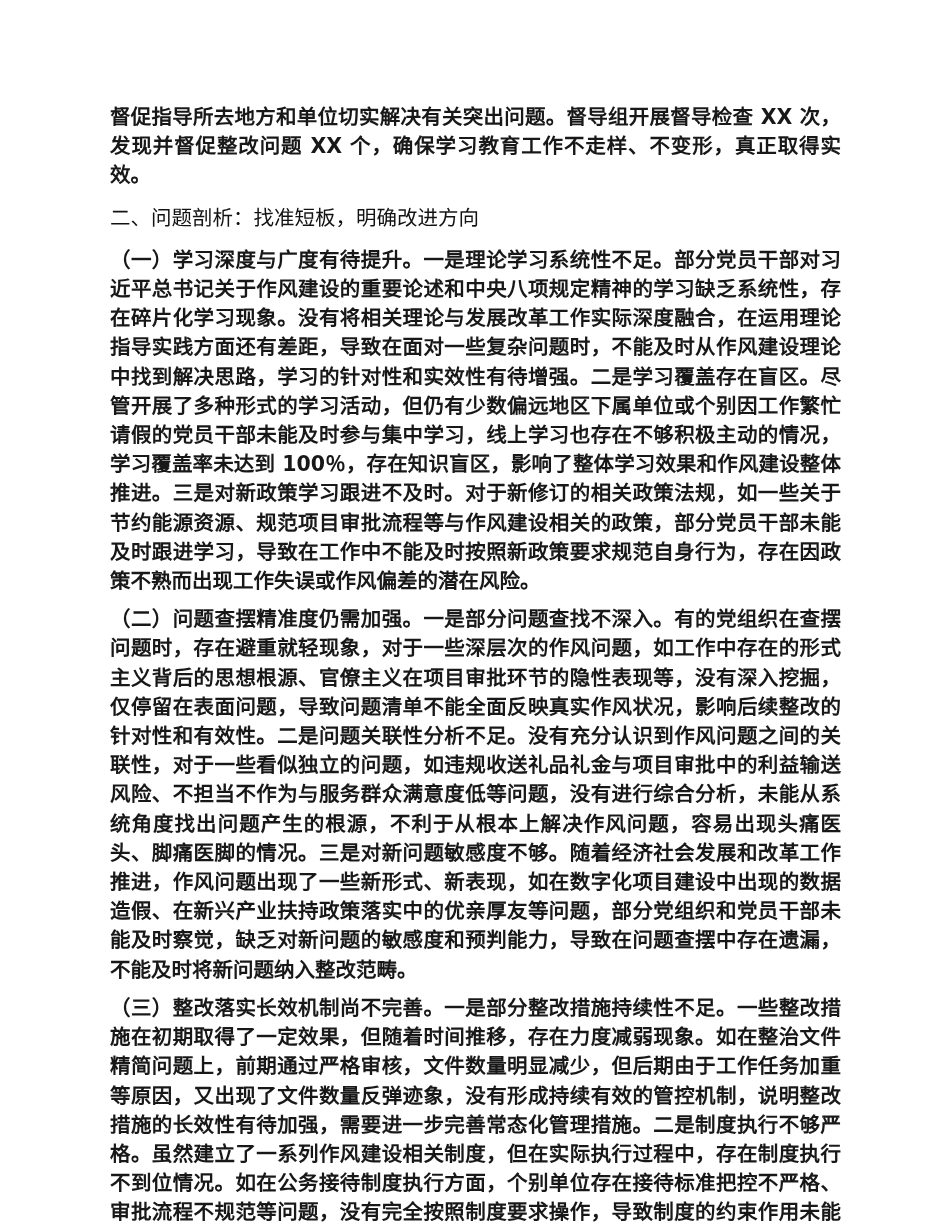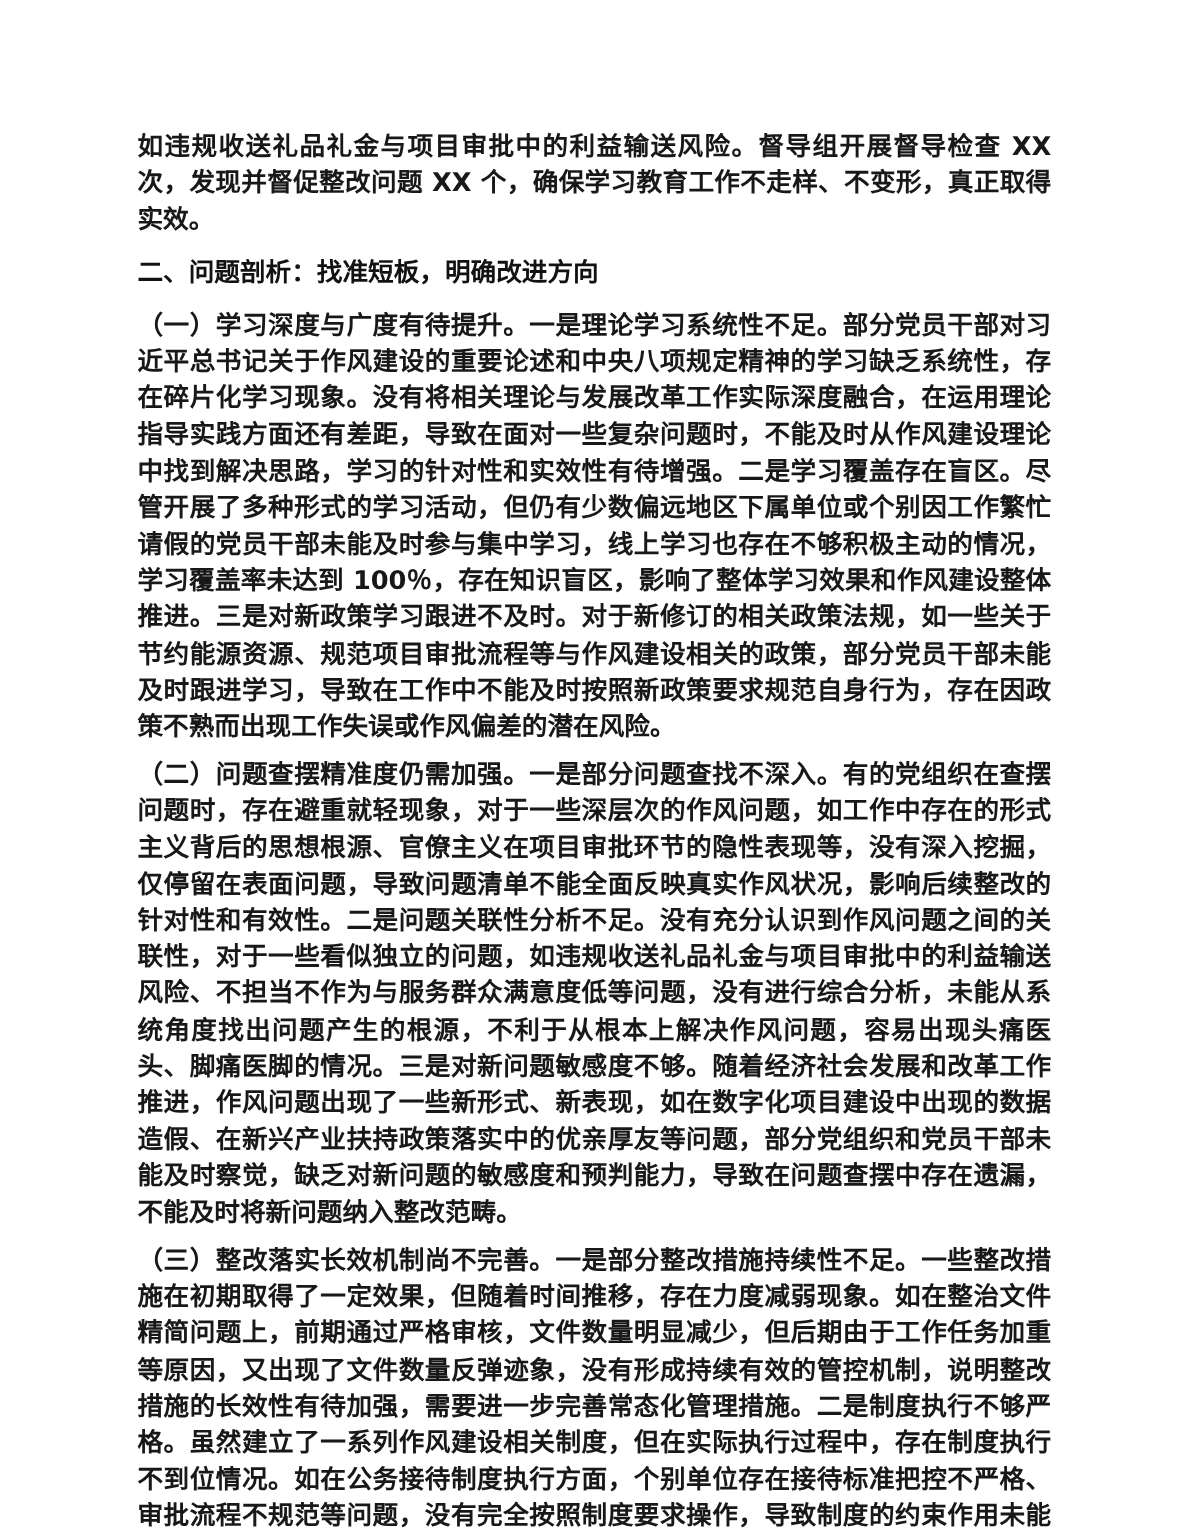--- a/index.html
+++ b/index.html
@@ -38,34 +38,34 @@
     word-break: break-all;
     -webkit-font-smoothing: antialiased;
   }
   .para:last-child {
     margin-bottom: 0;
   }
   .heading {
     margin: 0 0 9px 0;
     font-size: 20.5px;
     line-height: 29.2px;
-    font-weight: 700;
+    font-weight: 400;
     color: #121212;
     text-align: left;
     letter-spacing: 0px;
   }
   .spacer-sm { height: 4px; }
 </style>
 </head>
 <body>
 
 <div class="page">
   <div class="doc-body">
 
-    <p class="para">如违规收送礼品礼金与项目审批中的利益输送风险。督导组开展督导检查 XX 次，发现并督促整改问题 XX 个，确保学习教育工作不走样、不变形，真正取得实效。</p>
+    <p class="para">督促指导所去地方和单位切实解决有关突出问题。督导组开展督导检查 XX 次，发现并督促整改问题 XX 个，确保学习教育工作不走样、不变形，真正取得实效。</p>
 
     <div class="spacer-sm"></div>
 
     <h2 class="heading">二、问题剖析：找准短板，明确改进方向</h2>
 
     <div class="spacer-sm"></div>
 
 
     <p class="para">（一）学习深度与广度有待提升。一是理论学习系统性不足。部分党员干部对习近平总书记关于作风建设的重要论述和中央八项规定精神的学习缺乏系统性，存在碎片化学习现象。没有将相关理论与发展改革工作实际深度融合，在运用理论指导实践方面还有差距，导致在面对一些复杂问题时，不能及时从作风建设理论中找到解决思路，学习的针对性和实效性有待增强。二是学习覆盖存在盲区。尽管开展了多种形式的学习活动，但仍有少数偏远地区下属单位或个别因工作繁忙请假的党员干部未能及时参与集中学习，线上学习也存在不够积极主动的情况，学习覆盖率未达到 100％，存在知识盲区，影响了整体学习效果和作风建设整体推进。三是对新政策学习跟进不及时。对于新修订的相关政策法规，如一些关于节约能源资源、规范项目审批流程等与作风建设相关的政策，部分党员干部未能及时跟进学习，导致在工作中不能及时按照新政策要求规范自身行为，存在因政策不熟而出现工作失误或作风偏差的潜在风险。</p>
 

